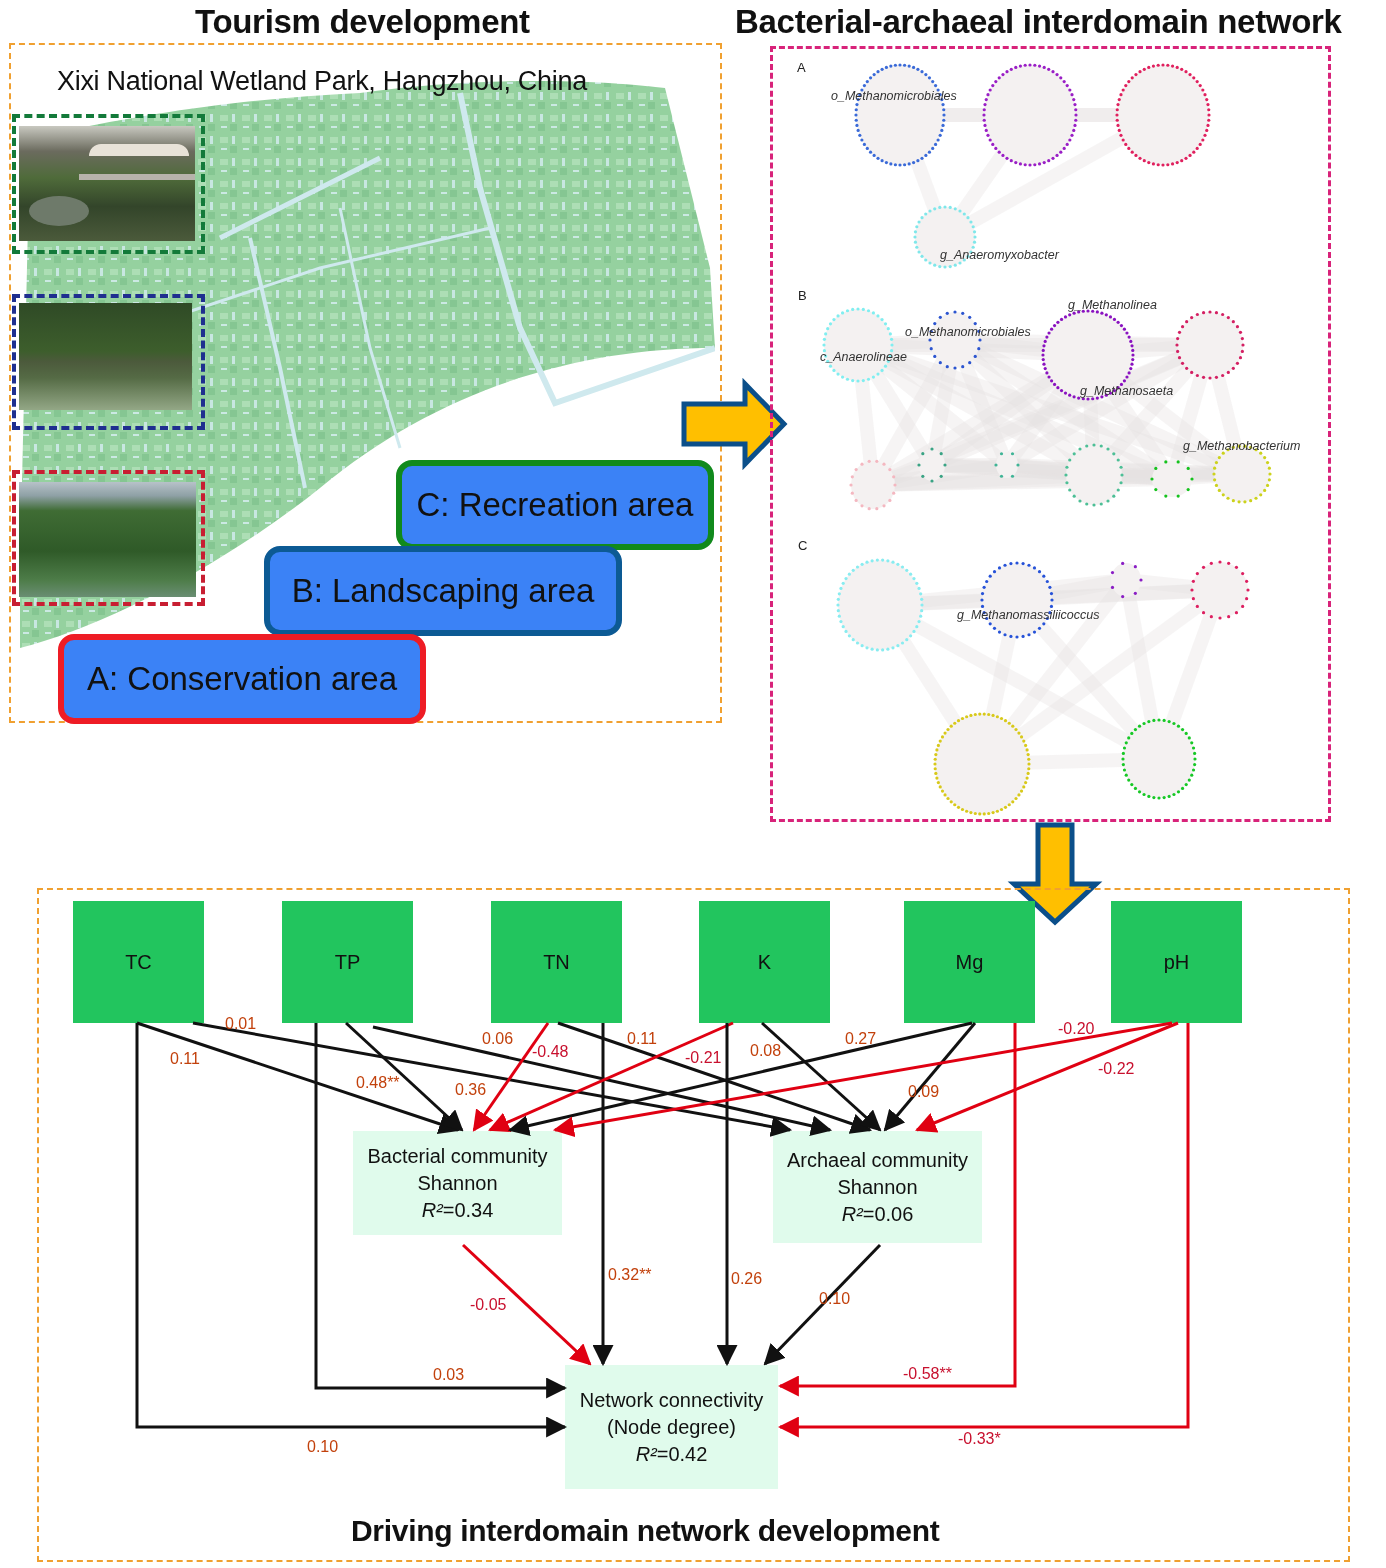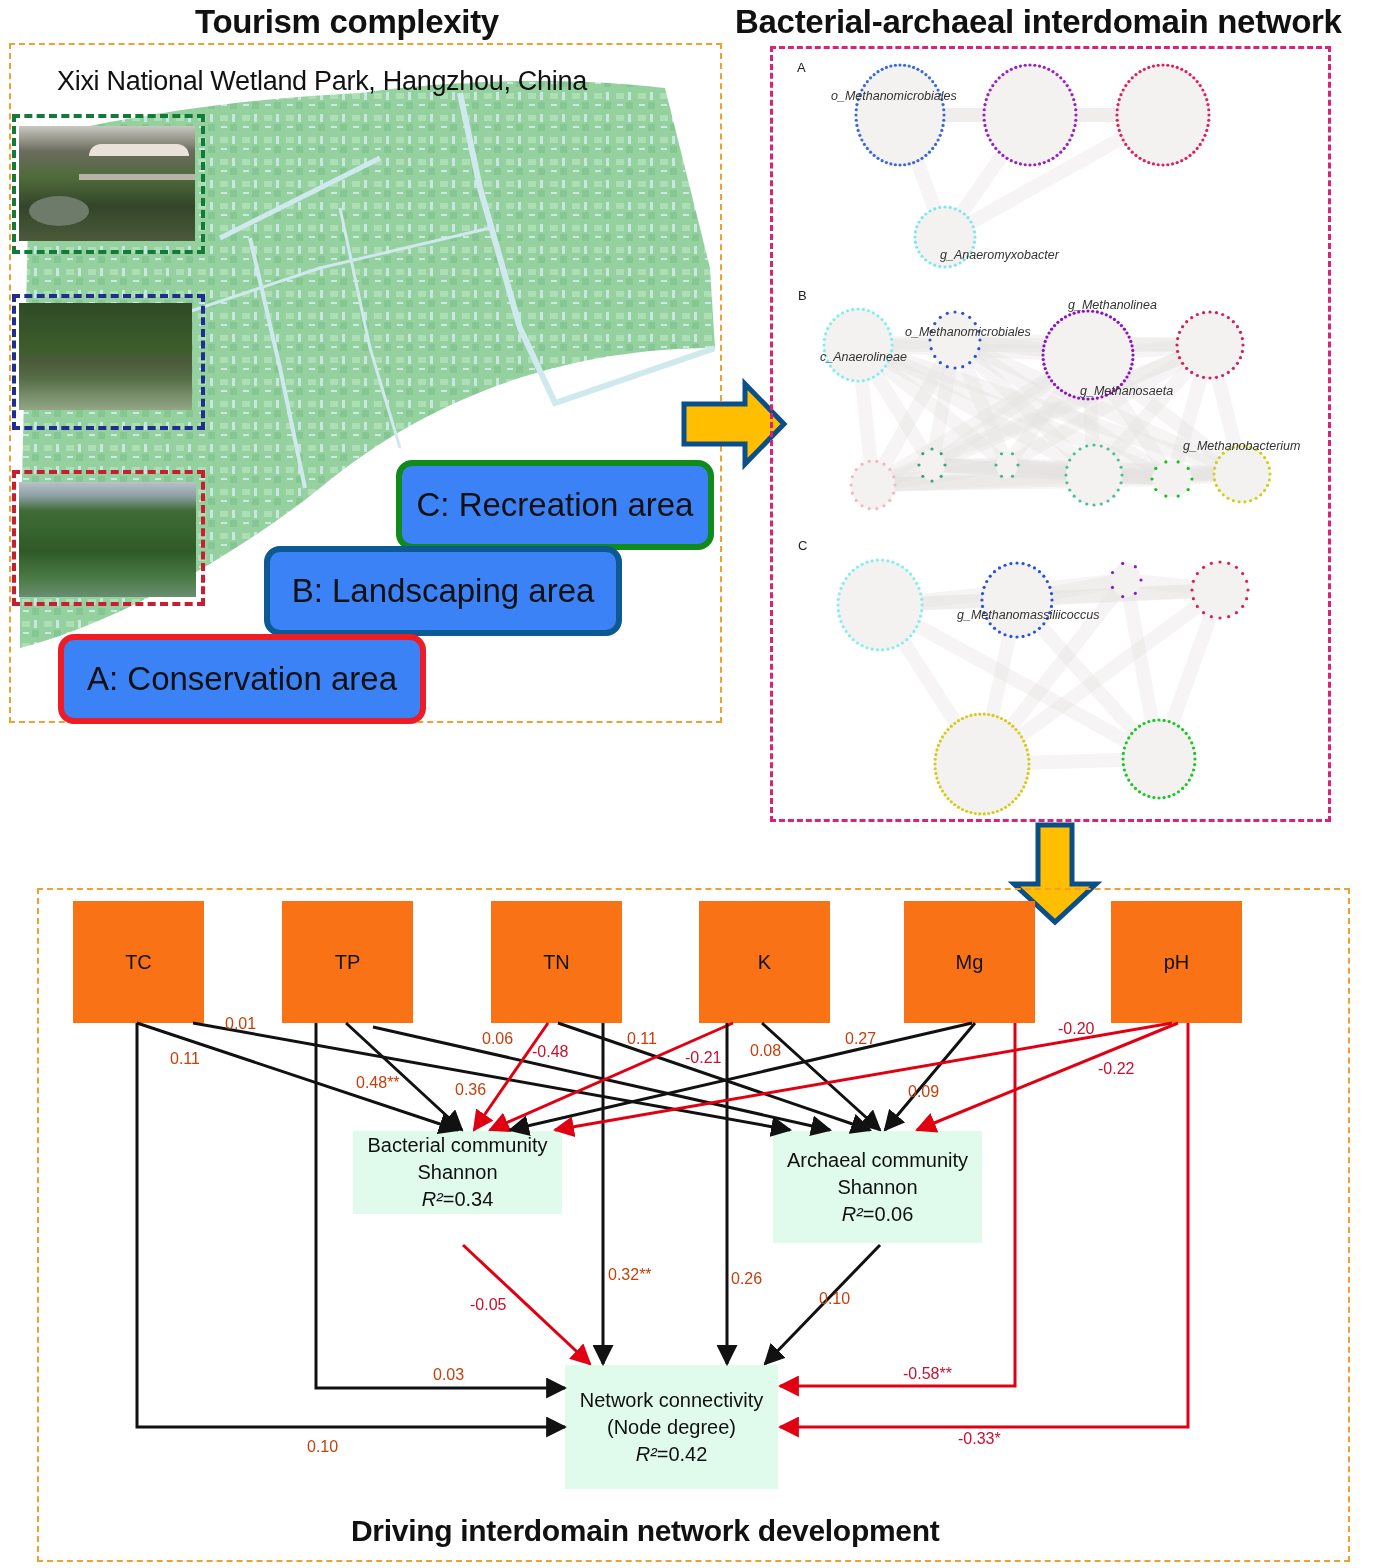--- a/index.html
+++ b/index.html
@@ -7,32 +7,32 @@
   .abs{position:absolute;}
   .section-title{position:absolute;font-weight:bold;font-size:33px;white-space:nowrap;color:#111;letter-spacing:-0.3px;}
   .dash-orange{position:absolute;border:2px dashed #f0a030;}
   .dash-magenta{position:absolute;border:3px dashed #d8237a;}
   .map{position:absolute;left:20px;top:68px;width:695px;height:580px;}
   .photo{position:absolute;overflow:hidden;}
   .photo-frame{position:absolute;border:4px dashed;}
   .area-box{position:absolute;border:6px solid;border-radius:16px;background:#3b82f6;font-size:33px;display:flex;align-items:center;justify-content:center;white-space:nowrap;}
   .net-panel-label{position:absolute;font-size:13px;color:#222;}
   .taxon{position:absolute;font-size:12.5px;font-style:italic;color:#333;white-space:nowrap;}
-  .var-box{position:absolute;background:#f97316;display:flex;align-items:center;justify-content:center;font-size:20px;color:#111;}
+  .var-box{position:absolute;background:#22c55e;display:flex;align-items:center;justify-content:center;font-size:20px;color:#111;}
   .resp-box{position:absolute;background:#e0fbec;display:flex;flex-direction:column;align-items:center;justify-content:center;font-size:20px;line-height:27px;text-align:center;color:#111;}
   .resp-box .r2 i{font-style:italic;}
   .coef{position:absolute;font-size:16px;white-space:nowrap;}
   .coef.pos{color:#c2410c;}
   .coef.neg{color:#c8102e;}
   svg{position:absolute;left:0;top:0;}
 </style>
 </head>
 <body>
 
-<div class="section-title" style="left:195px;top:3px;">Tourism complexity</div>
+<div class="section-title" style="left:195px;top:3px;">Tourism development</div>
 <div class="dash-orange" style="left:9px;top:43px;width:709px;height:676px;"></div>
 
 <svg class="map" viewBox="0 0 695 580">
   <defs>
     <pattern id="mapTex" width="22" height="22" patternUnits="userSpaceOnUse">
       <rect width="22" height="22" fill="#8fcf9a"></rect>
       <rect x="2" y="3" width="8" height="6" fill="#a9dcb1"></rect>
       <rect x="12" y="12" width="7" height="7" fill="#7fc38c"></rect>
       <rect x="14" y="2" width="3" height="8" fill="#c5e6df"></rect>
       <rect x="3" y="14" width="6" height="2" fill="#c8e8e2"></rect>
@@ -905,21 +905,21 @@
 
 <div class="dash-orange" style="left:37px;top:888px;width:1309px;height:670px;"></div>
 
 <div class="var-box" style="left:73px;top:901px;width:131px;height:122px;">TC</div>
 <div class="var-box" style="left:282px;top:901px;width:131px;height:122px;">TP</div>
 <div class="var-box" style="left:491px;top:901px;width:131px;height:122px;">TN</div>
 <div class="var-box" style="left:699px;top:901px;width:131px;height:122px;">K</div>
 <div class="var-box" style="left:904px;top:901px;width:131px;height:122px;">Mg</div>
 <div class="var-box" style="left:1111px;top:901px;width:131px;height:122px;">pH</div>
 
-<div class="resp-box" style="left:353px;top:1131px;width:209px;height:83px;">
+<div class="resp-box" style="left:353px;top:1131px;width:209px;height:104px;">
   <div>Bacterial community</div>
   <div>Shannon</div>
   <div class="r2"><i>R²</i><span>=0.34</span></div>
 </div>
 <div class="resp-box" style="left:773px;top:1131px;width:209px;height:112px;align-items:center;">
   <div>Archaeal community</div>
   <div>Shannon</div>
   <div class="r2"><i>R²</i><span>=0.06</span></div>
 </div>
 <div class="resp-box" style="left:565px;top:1365px;width:213px;height:124px;">

